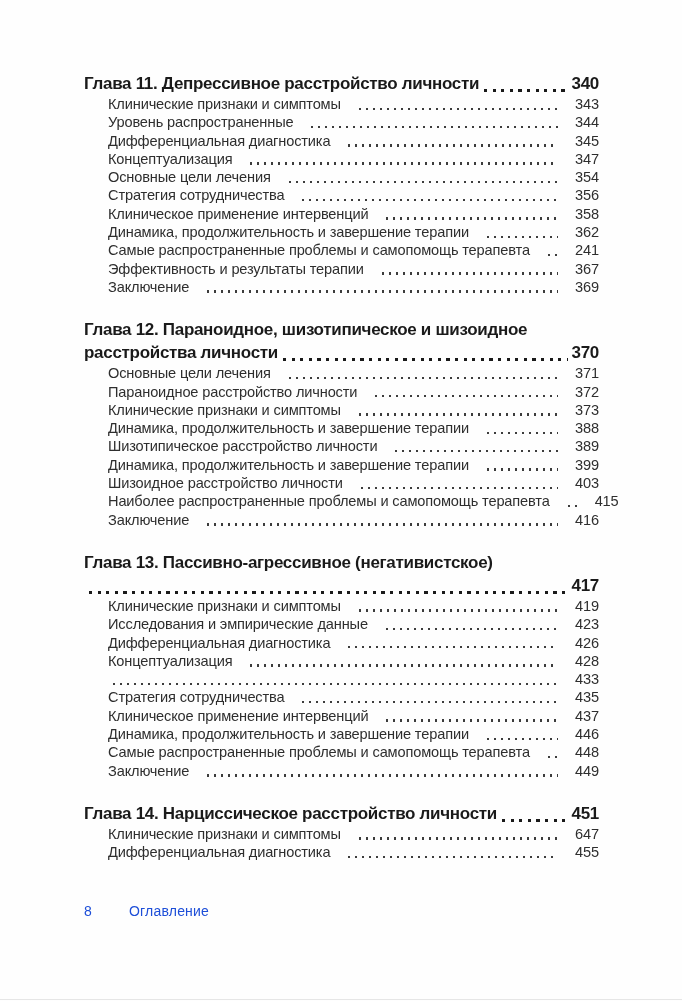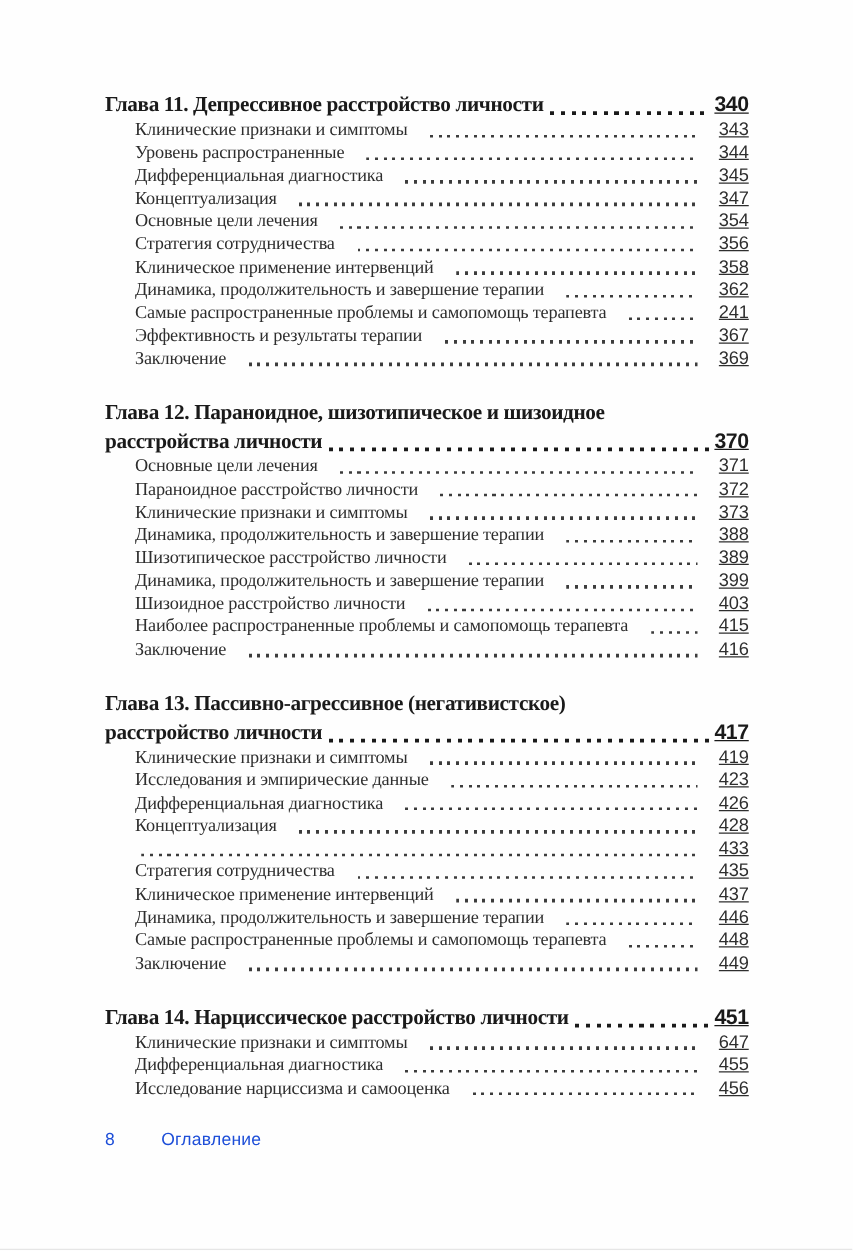--- a/index.html
+++ b/index.html
@@ -34,22 +34,22 @@
     letter-spacing: -0.3px;
   }
   .entry-row {
     font-size: 14.6px;
     line-height: 18.3px;
     color: #2e2e2e;
     letter-spacing: -0.15px;
     padding-left: 24px;
     gap: 13px;
   }
-  .label { white-space: nowrap; flex: 0 0 auto; font-family: Liberation Serif, serif; }
-  .pagenum { white-space: nowrap; flex: 0 0 auto; text-decoration: underline; }
+  .label { white-space: nowrap; flex: 0 0 auto; }
+  .pagenum { white-space: nowrap; flex: 0 0 auto; }
 
   
   .leader {
     flex: 1 1 auto;
     min-width: 10px;
     align-self: flex-end;
     height: 2.4px;
     margin: 0 4px 3.4px 5px;
     color: #3c3c3c;
     background-image: repeating-linear-gradient(
@@ -203,21 +203,20 @@
           <span class="label">Заключение</span>
           <span class="leader"></span>
           <span class="pagenum">416</span>
         </div>
       </section>
       <section class="toc-chapter">
         <div class="toc-row heading-row">
           <span class="label">Глава 13. Пассивно-агрессивное (негативистское)</span>
         </div>
         <div class="toc-row heading-row">
-          <span class="label">расстройство личности</span>
           <span class="leader leader-bold"></span>
           <span class="pagenum">417</span>
         </div>
         <div class="toc-row entry-row">
           <span class="label">Клинические признаки и симптомы</span>
           <span class="leader"></span>
           <span class="pagenum">419</span>
         </div>
         <div class="toc-row entry-row">
           <span class="label">Исследования и эмпирические данные</span>
@@ -272,25 +271,20 @@
         </div>
         <div class="toc-row entry-row">
           <span class="label">Клинические признаки и симптомы</span>
           <span class="leader"></span>
           <span class="pagenum">647</span>
         </div>
         <div class="toc-row entry-row">
           <span class="label">Дифференциальная диагностика</span>
           <span class="leader"></span>
           <span class="pagenum">455</span>
-        </div>
-        <div class="toc-row entry-row">
-          <span class="label">Исследование нарциссизма и самооценка</span>
-          <span class="leader"></span>
-          <span class="pagenum">456</span>
         </div>
       </section>
     </main>
 
   <footer class="footer">
     <span class="page-num">8</span><span class="running-title">Оглавление</span>
   </footer>
 
   <div class="page-bottom-edge"></div>
 </div>

